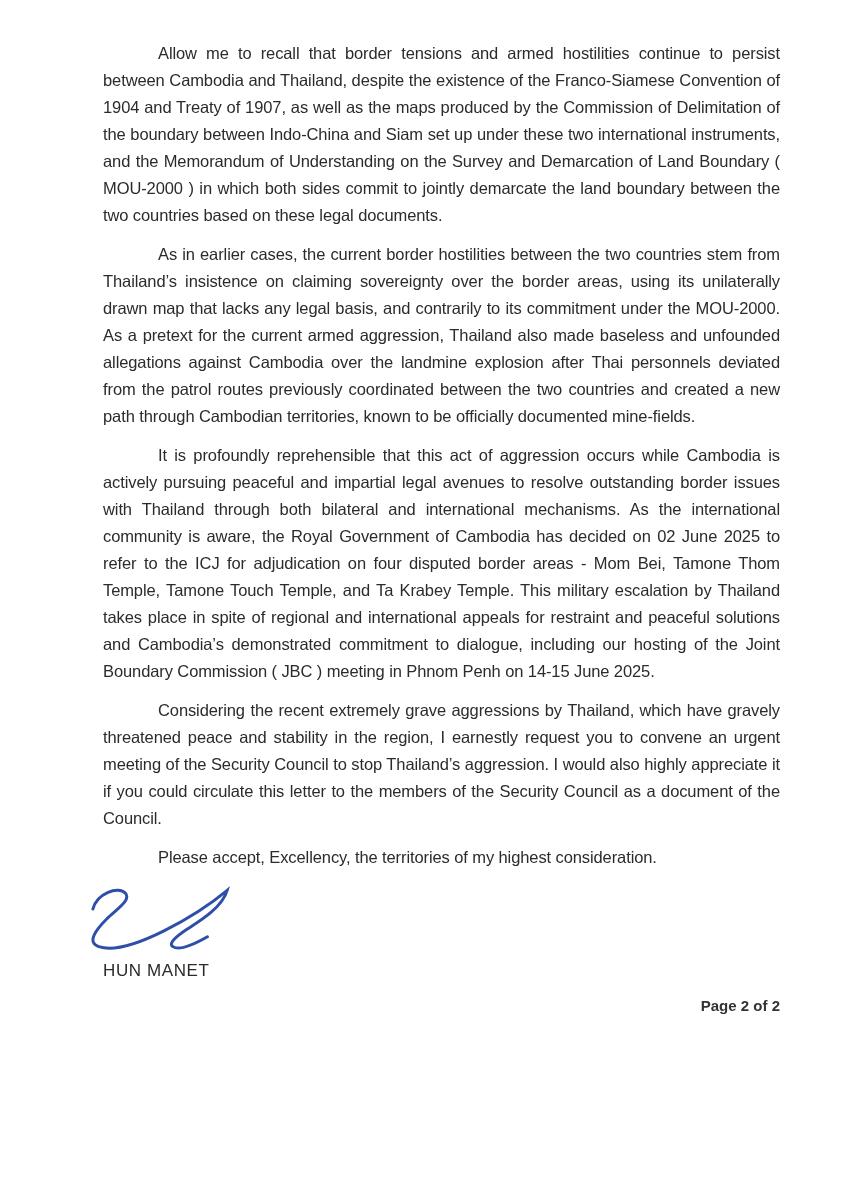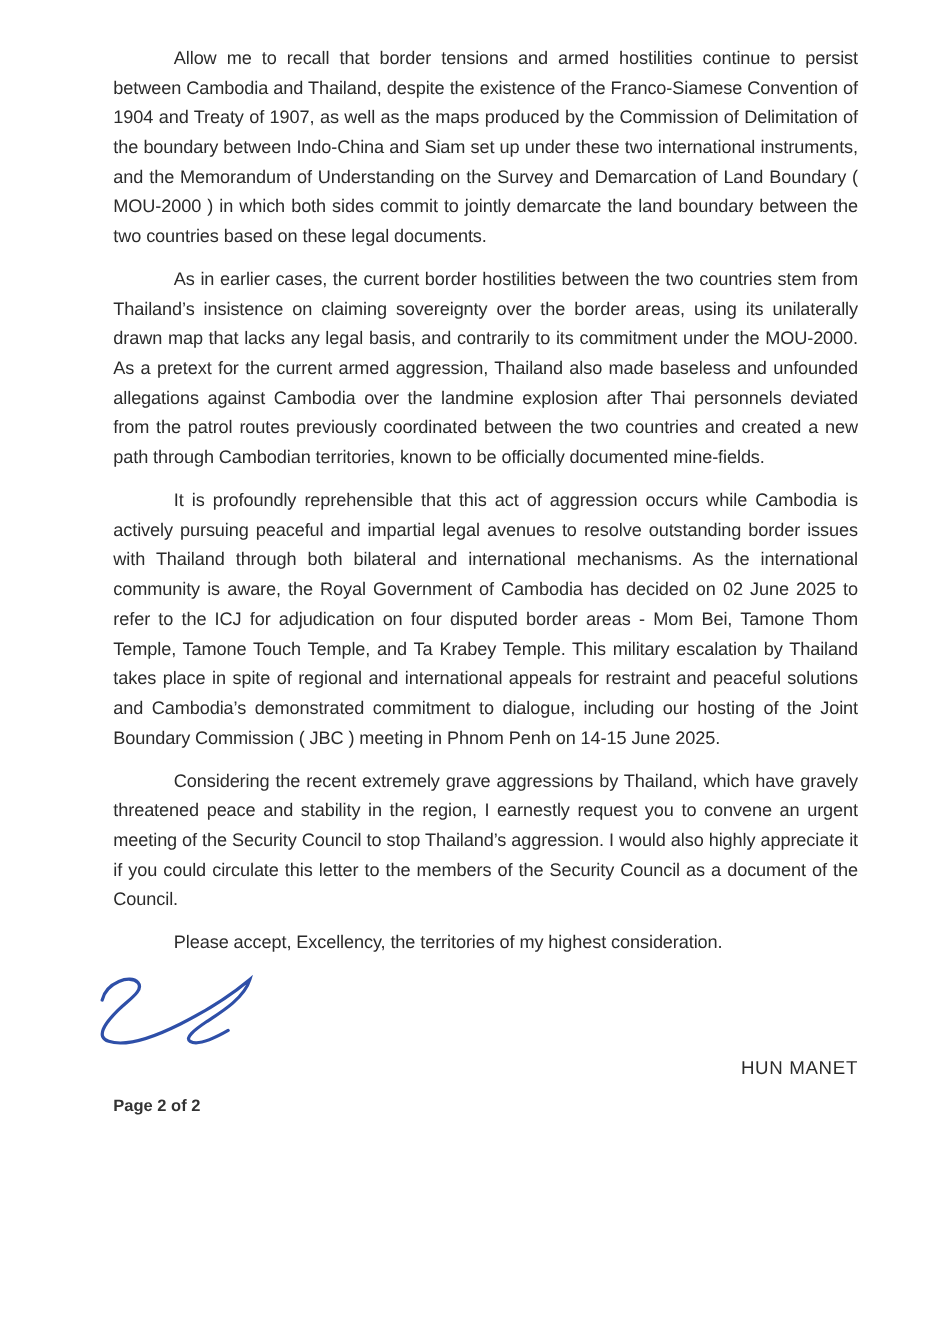--- a/index.html
+++ b/index.html
@@ -26,37 +26,36 @@
     font-size: 16.5px;
     line-height: 27px;
     letter-spacing: -0.1px;
     text-align: justify;
     text-indent: 55px;
     color: #2b2b2b;
   }
   .signature-block {
     margin-top: 8px;
     margin-left: -20px;
-    text-align: right;
   }
   .signature-svg {
     display: block;
     width: 158px;
     height: 70px;
   }
   .signatory-name {
     margin-top: 8px;
     margin-left: 20px;
     font-size: 17px;
     letter-spacing: 0.6px;
     color: #2b2b2b;
   }
   .page-footer {
     margin-top: 16px;
-    text-align: left;
+    text-align: right;
     font-size: 15px;
     font-weight: 700;
     color: #333333;
   }
   .page-footer .num {
     font-weight: 800;
   }
 </style>
 </head>
 <body>

